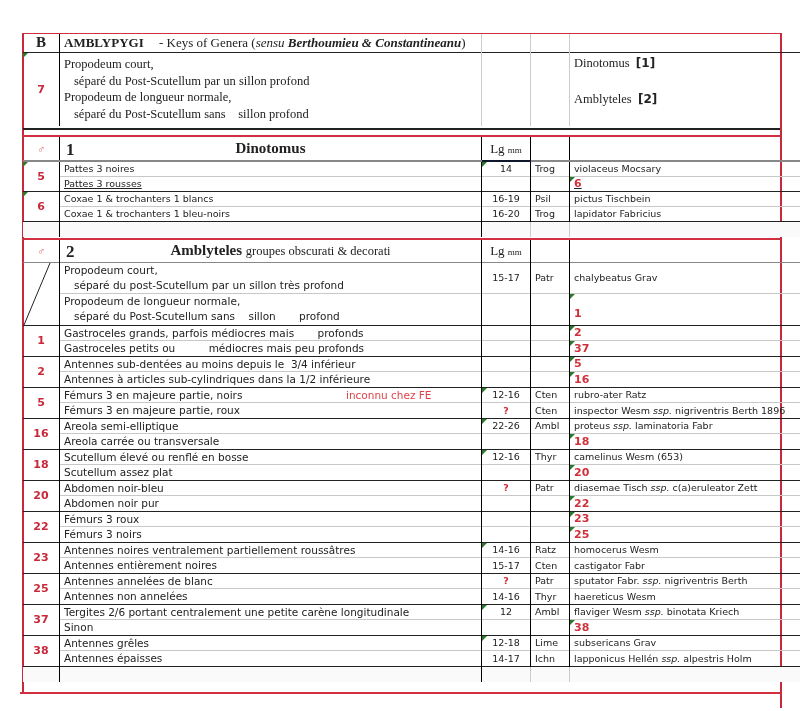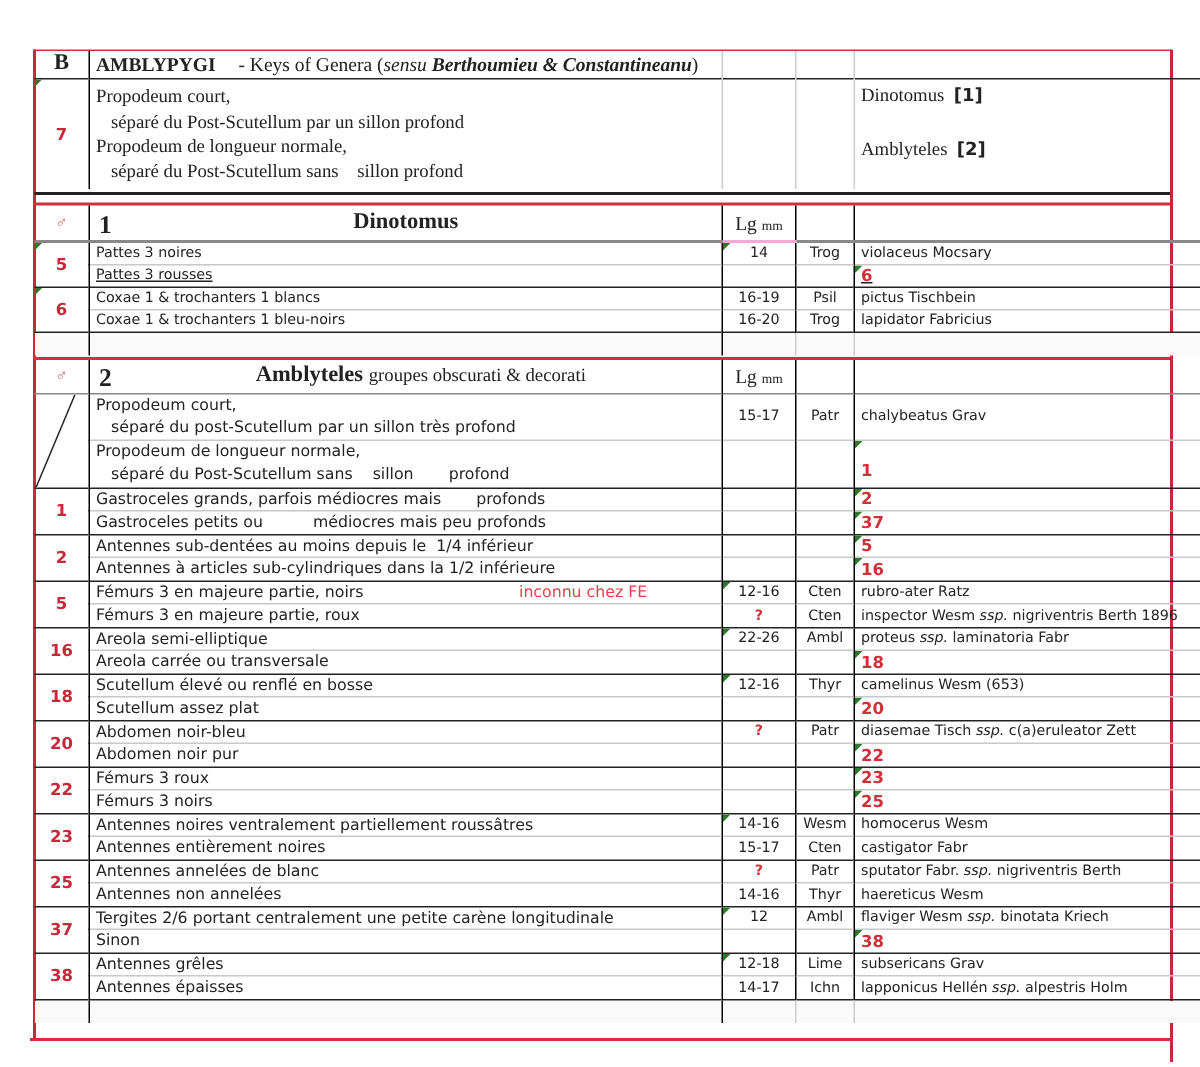--- a/index.html
+++ b/index.html
@@ -5,21 +5,21 @@
   html, body { margin:0; padding:0; background:#ffffff; }
   body { width:800px; height:711px; position:relative; overflow:hidden; font-family:"Liberation Sans", sans-serif; color:#222; }
   .sheet { position:absolute; left:22px; top:33px; width:760px; }
   .vred { position:absolute; width:2px; background:#c8283a; }
   .hred { position:absolute; height:2px; background:#d23040; }
   table { border-collapse:collapse; table-layout:fixed; width:758px; }
   td { padding:0 4px; vertical-align:middle; overflow:hidden; white-space:nowrap; }
   .c0 { width:28px; text-align:center; }
   .c1 { width:413px; }
   .c2 { width:40px; text-align:center; }
-  .c3 { width:30px; text-align:center; }
+  .c3 { width:30px; }
   .c4 { width:223px; }
   
   .grid td { border-right:1px solid #000; }
   .grid td.c4 { border-right:none; }
   .bt { border-top:1px solid #222; }
   .bt-light { border-top:1px solid #c8c8c8; }
   .key-num { color:#c8283a; font-weight:bold; font-family:"DejaVu Sans", sans-serif; font-size:11px; }
   .red-bold { color:#d0303a; font-weight:bold; font-family:"DejaVu Sans", sans-serif; font-size:11px; }
   .q { color:#d0303a; font-weight:bold; }
   .tiny { font-size:9.5px; font-family:"DejaVu Sans", sans-serif; }
@@ -74,21 +74,21 @@
         <span class="serif" style="font-weight:900;font-size:17px;position:absolute;left:6px;top:3px;">1</span>
         <div class="serif" style="text-align:center;font-weight:bold;font-size:15px;">Dinotomus</div>
       </td>
       <td class="c2 serif" style="font-size:13px;"><span>Lg</span> <span style="font-size:9px;">mm</span></td>
       <td class="c3"></td>
       <td class="c4"></td>
     </tr>
     <tr style="height:15px;">
       <td class="c0 tri key-num" rowspan="2" style="border-top:2px solid #888;">5</td>
       <td class="c1 tiny" style="border-top:2px solid #888;">Pattes 3 noires</td>
-      <td class="c2 tiny tri" style="border-top:2px solid #f9a8d4;">14</td>
+      <td class="c2 tiny tri" style="border-top:2px solid #0f172a;">14</td>
       <td class="c3 tiny" style="border-top:2px solid #888;">Trog</td>
       <td class="c4 tiny" style="border-top:2px solid #888;">violaceus Mocsary</td>
     </tr>
     <tr style="height:15px;text-decoration:underline;">
       <td class="c1 tiny bt-light">Pattes 3 rousses</td>
       <td class="c2 tiny bt-light"></td>
       <td class="c3 tiny bt-light"></td>
       <td class="c4 tri red-bold bt-light">6</td>
     </tr>
     <tr style="height:15px;">
@@ -157,21 +157,21 @@
           <td class="c4 tri red-bold bt">2</td>
         </tr>
         <tr style="height: 15.5px;">
           <td class="c1 small bt-light" style="position:relative;white-space:pre;"><span>Gastroceles petits ou          médiocres mais peu profonds</span></td>
           <td class="c2 tiny bt-light "></td>
           <td class="c3 tiny bt-light"></td>
           <td class="c4 tri red-bold bt-light">37</td>
         </tr>
         <tr style="height: 15.5px;">
           <td class="c0 key-num bt" rowspan="2">2</td>
-          <td class="c1 small bt" style="position:relative;white-space:pre;"><span>Antennes sub-dentées au moins depuis le  1/4 inférieur</span></td>
+          <td class="c1 small bt" style="position:relative;white-space:pre;"><span>Antennes sub-dentées au moins depuis le  3/4 inférieur</span></td>
           <td class="c2 tiny bt "></td>
           <td class="c3 tiny bt"></td>
           <td class="c4 tri red-bold bt">5</td>
         </tr>
         <tr style="height: 15.5px;">
           <td class="c1 small bt-light" style="position:relative;white-space:pre;"><span>Antennes à articles sub-cylindriques dans la 1/2 inférieure</span></td>
           <td class="c2 tiny bt-light "></td>
           <td class="c3 tiny bt-light"></td>
           <td class="c4 tri red-bold bt-light">16</td>
         </tr>
@@ -237,21 +237,21 @@
         <tr style="height: 15.5px;">
           <td class="c1 small bt-light" style="position:relative;white-space:pre;"><span>Fémurs 3 noirs</span></td>
           <td class="c2 tiny bt-light "></td>
           <td class="c3 tiny bt-light"></td>
           <td class="c4 tri red-bold bt-light">25</td>
         </tr>
         <tr style="height: 15.5px;">
           <td class="c0 key-num bt" rowspan="2">23</td>
           <td class="c1 small bt" style="position:relative;white-space:pre;"><span>Antennes noires ventralement partiellement roussâtres</span></td>
           <td class="c2 tiny bt  tri">14-16</td>
-          <td class="c3 tiny bt">Wesm</td>
+          <td class="c3 tiny bt">Ratz</td>
           <td class="c4 tiny bt">homocerus Wesm</td>
         </tr>
         <tr style="height: 15.5px;">
           <td class="c1 small bt-light" style="position:relative;white-space:pre;"><span>Antennes entièrement noires</span></td>
           <td class="c2 tiny bt-light ">15-17</td>
           <td class="c3 tiny bt-light">Cten</td>
           <td class="c4 tiny bt-light">castigator Fabr</td>
         </tr>
         <tr style="height: 15.5px;">
           <td class="c0 key-num bt" rowspan="2">25</td>

